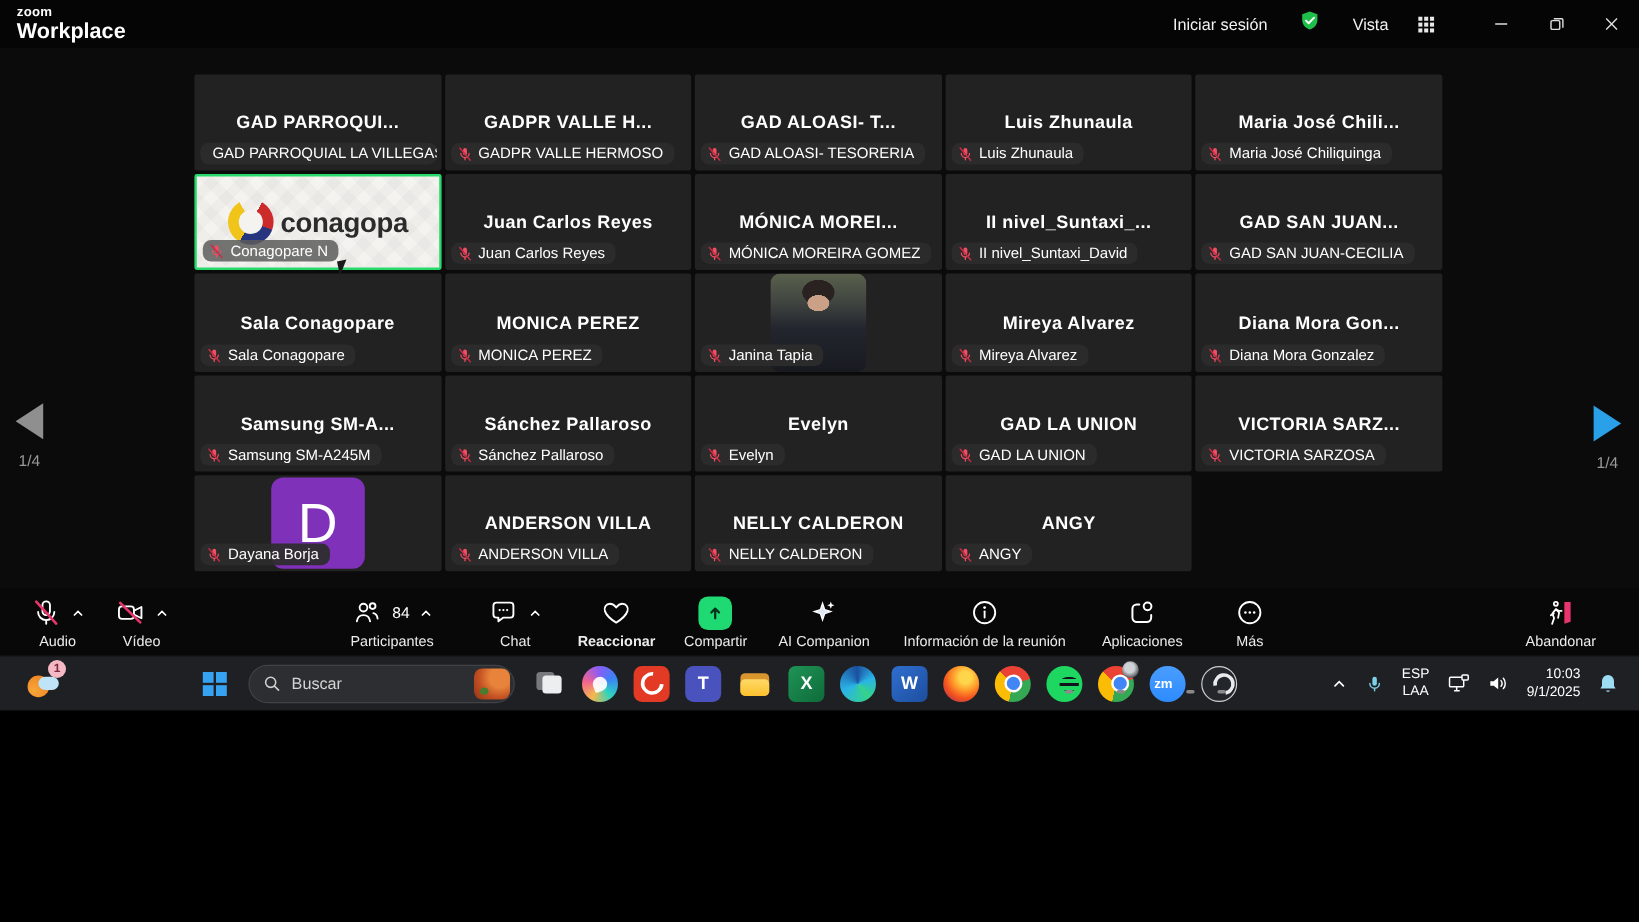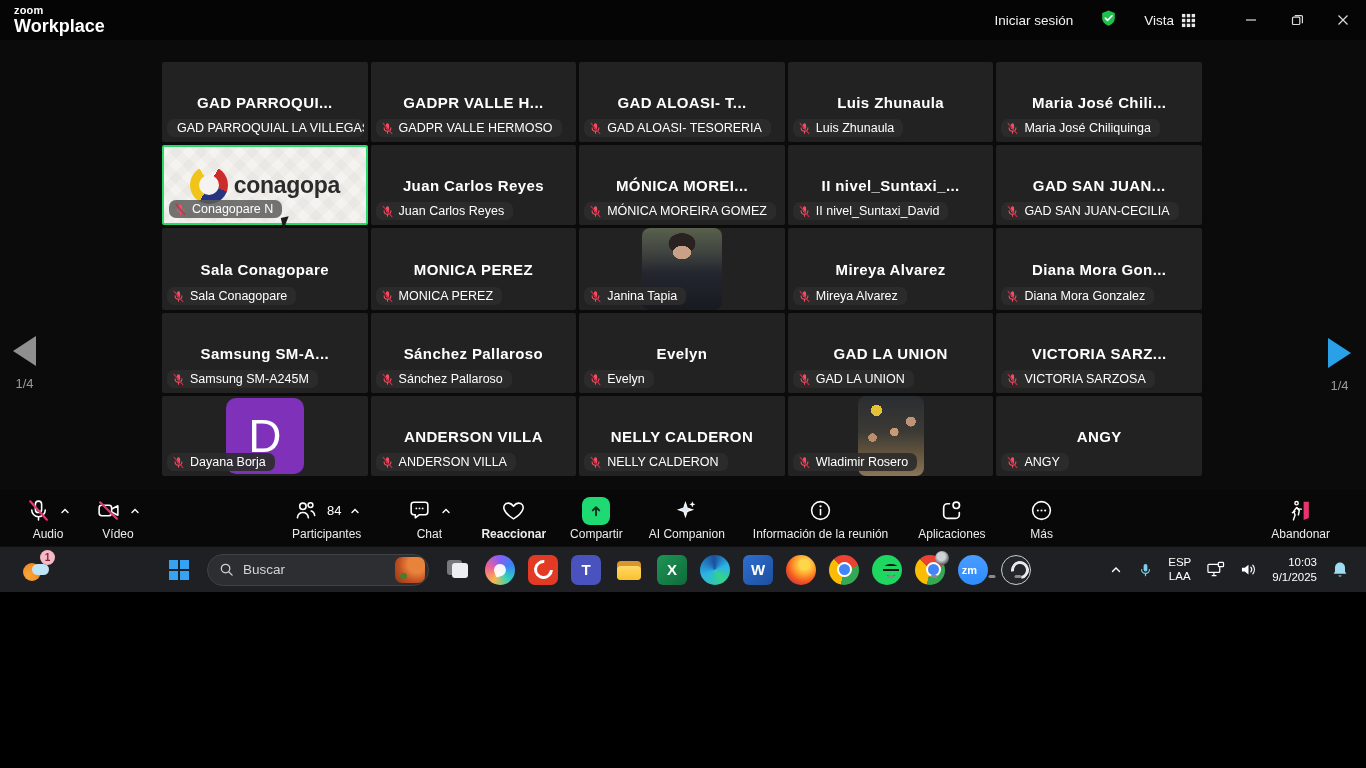--- a/index.html
+++ b/index.html
@@ -7,21 +7,21 @@
     font-family:"Liberation Sans","DejaVu Sans",sans-serif;-webkit-font-smoothing:antialiased;}
   .app{display:flex;flex-direction:column;width:1366px;height:592px;}
 
   
   .topbar{height:40px;background:#050505;display:flex;align-items:center;padding:0 0 0 14px;color:#fff;}
   .brand{display:flex;flex-direction:column;line-height:1;}
   .brand .b-small{font-size:11px;font-weight:600;letter-spacing:.2px;}
   .brand .b-large{font-size:18px;font-weight:600;margin-top:1px;}
   .top-right{margin-left:auto;display:flex;align-items:center;gap:26px;}
   .signin{font-size:13.5px;color:#f2f2f2;cursor:default;}
-  .vista{display:flex;align-items:flex-start;gap:7px;font-size:13.5px;color:#f2f2f2;}
+  .vista{display:flex;align-items:flex-start;gap:24px;font-size:13.5px;color:#f2f2f2;}
   .winctrls{display:flex;margin-left:6px;}
   .winbtn{width:46px;height:40px;display:flex;align-items:center;justify-content:center;}
 
   
   .stage{position:relative;flex:1;background:#0b0b0b;}
   .grid{position:absolute;left:162px;top:22px;width:1040px;bottom:14px;
     display:grid;grid-template-columns:repeat(5,1fr);grid-template-rows:repeat(5,1fr);gap:3px;}
   .tile{background:#222222;position:relative;display:flex;align-items:center;justify-content:center;border-radius:2px;}
   .tile.light{background:#f4f3f0;
     background-image:repeating-linear-gradient(45deg,rgba(0,0,0,.025) 0 9px,transparent 9px 18px),
@@ -495,34 +495,20 @@
                 <rect x="6" y="1.6" width="4" height="7.6" rx="2" fill="#ef4e63" stroke="none"></rect>
                 <path d="M3.8 7.2a4.2 4.2 0 0 0 8.4 0"></path>
                 <path d="M8 11.4V13.8"></path>
               </g>
               <path d="M2.6 1.6 13.4 14.2" stroke="#c92b44" stroke-width="1.5" stroke-linecap="round"></path>
             </svg>
             <span>NELLY CALDERON</span>
           </div>
         </div>
         <div class="tile">
-          <div class="photo group"></div>
-          <div class="pill">
-            <svg width="13" height="13" viewBox="0 0 16 16">
-              <g fill="none" stroke="#ef4e63" stroke-width="1.3" stroke-linecap="round">
-                <rect x="6" y="1.6" width="4" height="7.6" rx="2" fill="#ef4e63" stroke="none"></rect>
-                <path d="M3.8 7.2a4.2 4.2 0 0 0 8.4 0"></path>
-                <path d="M8 11.4V13.8"></path>
-              </g>
-              <path d="M2.6 1.6 13.4 14.2" stroke="#c92b44" stroke-width="1.5" stroke-linecap="round"></path>
-            </svg>
-            <span>Wladimir Rosero</span>
-          </div>
-        </div>
-        <div class="tile">
           <div class="tname">ANGY</div>
           <div class="pill">
             <svg width="13" height="13" viewBox="0 0 16 16">
               <g fill="none" stroke="#ef4e63" stroke-width="1.3" stroke-linecap="round">
                 <rect x="6" y="1.6" width="4" height="7.6" rx="2" fill="#ef4e63" stroke="none"></rect>
                 <path d="M3.8 7.2a4.2 4.2 0 0 0 8.4 0"></path>
                 <path d="M8 11.4V13.8"></path>
               </g>
               <path d="M2.6 1.6 13.4 14.2" stroke="#c92b44" stroke-width="1.5" stroke-linecap="round"></path>
             </svg>

